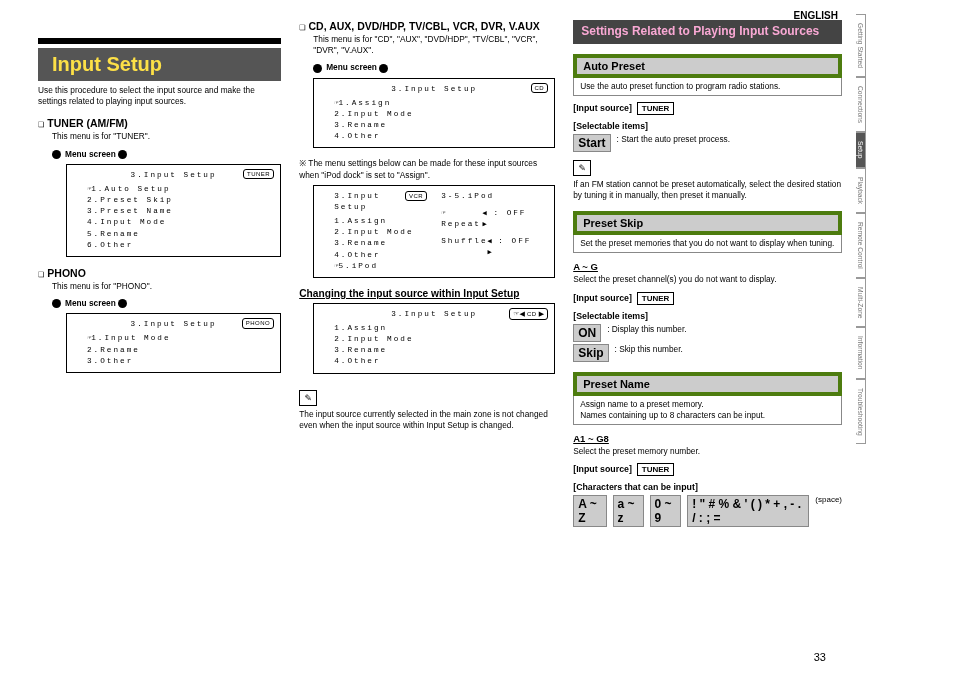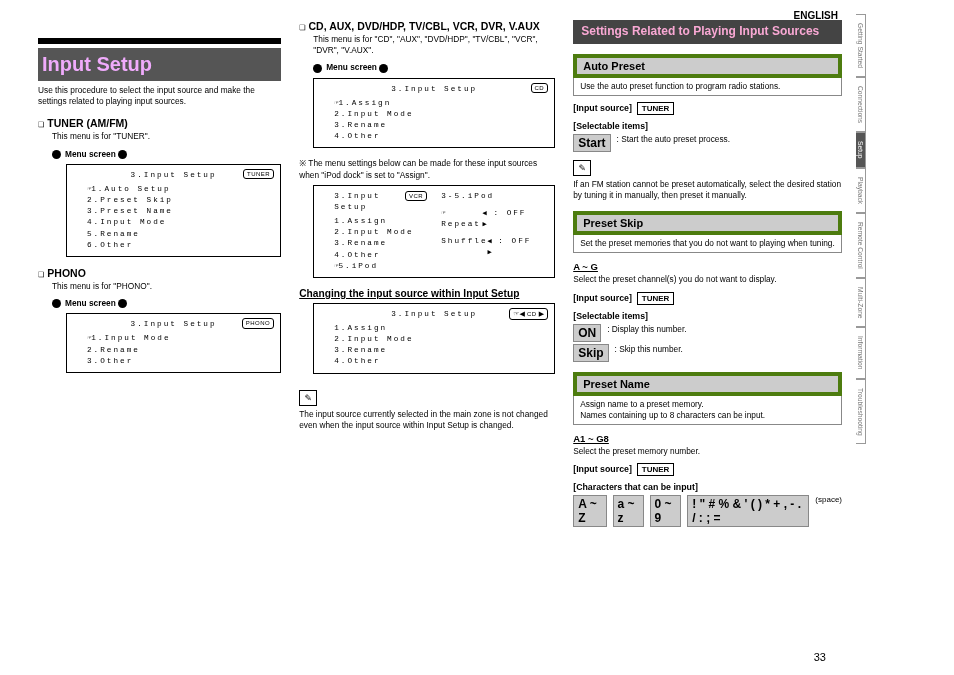--- a/index.html
+++ b/index.html
@@ -3,21 +3,21 @@
 <meta charset="utf-8">
 <style>
 body{margin:0;padding:0;font-family:Arial,Helvetica,sans-serif;background:#fff;color:#000}
 .page{width:870px;height:675px;position:relative;box-sizing:border-box;padding:20px 28px 20px 38px}
 .cols{display:flex;gap:18px;height:100%}
 .col{flex:1;min-width:0}
 .col1{flex:0.95}
 .col2{flex:1}
 .col3{flex:1.05}
 .black-bar{background:#000;height:6px;width:100%;margin-bottom:4px}
-.title-bar{background:#555;color:#f0abfc;padding:5px 4px;font-size:20px;font-weight:bold;margin-bottom:0}
+.title-bar{background:#555;color:#fde047;padding:5px 14px;font-size:20px;font-weight:bold;margin-bottom:0}
 .intro{font-size:8.3px;line-height:1.35;margin:4px 0 10px}
 .h-sec{font-size:10.5px;font-weight:bold;margin:8px 0 2px}
 .h-sec-u{font-size:10.2px;font-weight:bold;text-decoration:underline;margin:8px 0 4px}
 .small{font-size:8.3px;line-height:1.35}
 .indent{margin-left:14px}
 .bullet{display:inline-block;width:9px;height:9px;background:#000;border-radius:50%;vertical-align:middle;margin-right:4px}
 .sq{font-family:monospace;margin-right:3px}
 .menu-box{border:1px solid #000;margin:4px 0 10px 28px;padding:5px 20px;font-family:"Courier New",monospace;font-size:7.7px;letter-spacing:2px;line-height:1.45;position:relative}
 .menu-box.wide{margin-left:14px}
 .menu-box.dual{display:flex;gap:14px}
@@ -150,21 +150,21 @@
       <div class="field-row"><span>[Input source]</span>&nbsp;&nbsp;<span class="tag">TUNER</span></div>
       <div class="field-row">[Selectable items]</div>
       <div class="item-row">
           <span class="tag-gray">Start</span>
           <span>: Start the auto preset process.</span>
         </div>
       <div class="note-icon">✎</div>
       <div class="small">If an FM station cannot be preset automatically, select the desired station by tuning it in manually, then preset it manually.</div>
 
       <div class="light-header">Preset Skip</div>
-      <div class="box-under">Set the preset memories that you do not want to playing when tuning.</div>
+      <div class="box-under">Set the preset memories that you do not want to display when tuning.</div>
       <div class="sub-head">A ~ G</div>
       <div class="small">Select the preset channel(s) you do not want to display.</div>
       <div class="field-row"><span>[Input source]</span>&nbsp;&nbsp;<span class="tag">TUNER</span></div>
       <div class="field-row">[Selectable items]</div>
       <div class="item-row">
           <span class="tag-gray">ON</span>
           <span>: Display this number.</span>
         </div>
       <div class="item-row">
           <span class="tag-gray">Skip</span>

